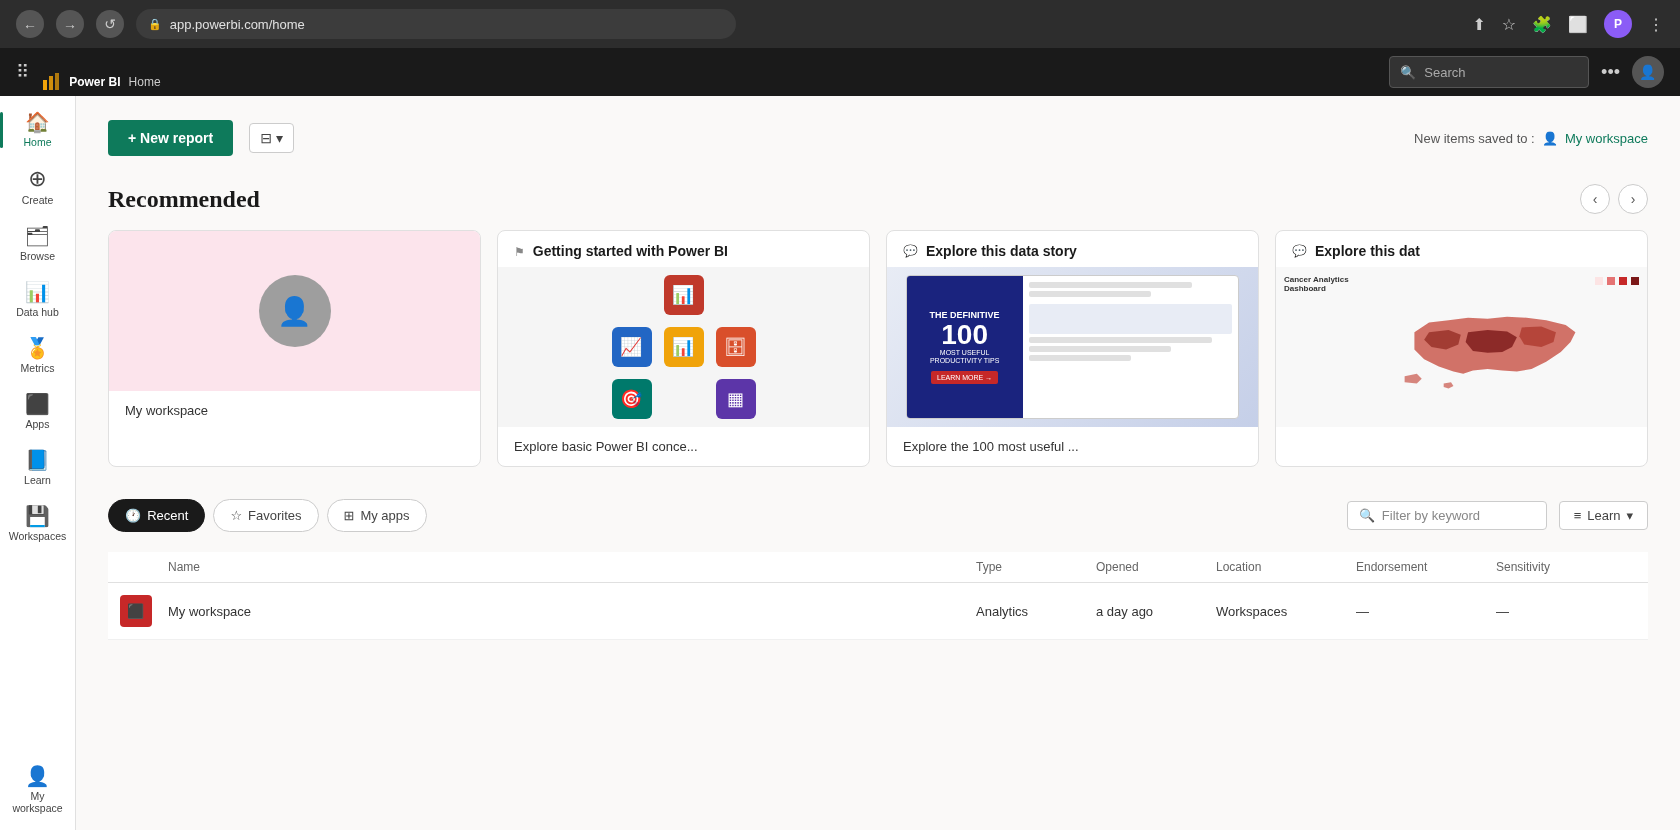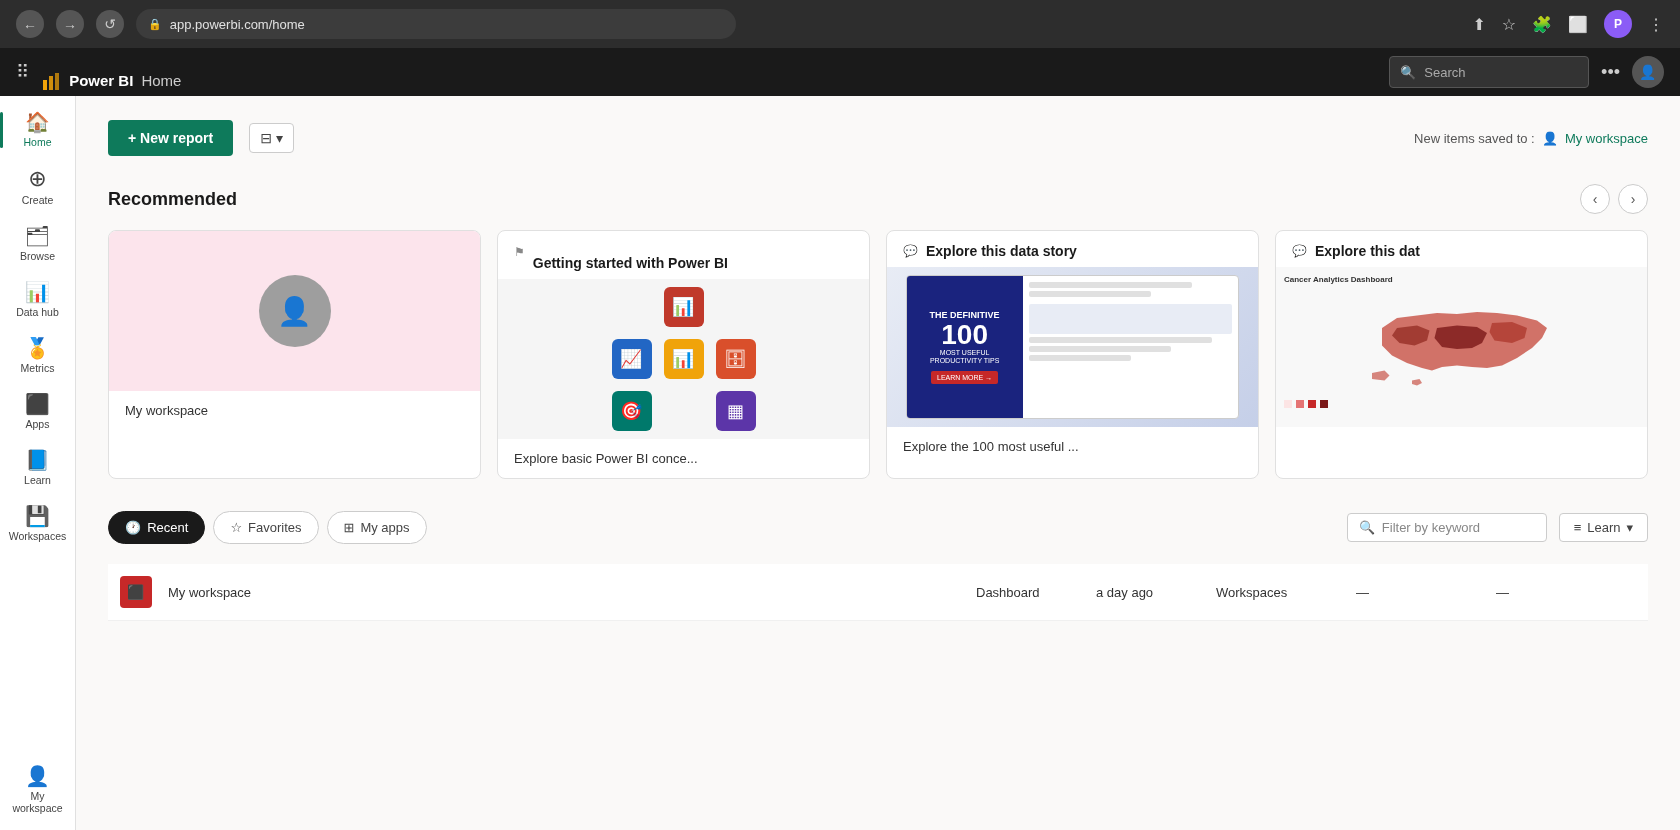--- a/index.html
+++ b/index.html
@@ -63,24 +63,24 @@
       padding: 0 16px;
       gap: 12px;
     }
     .app-bar-dots {
       color: #ccc;
       font-size: 18px;
       cursor: pointer;
     }
     .app-bar-brand {
       color: white;
-      font-size: 15px;
+      font-size: 12px;
       font-weight: 600;
       display: flex;
-      align-items: flex-start;
+      align-items: center;
       gap: 8px;
       margin-top: 19px;
     }
     .app-bar-brand .page-name {
       color: #ccc;
       font-weight: 400;
     }
     .app-bar-search {
       margin-left: auto;
       display: flex;
@@ -230,23 +230,24 @@
     }
 
     
     .section-header {
       display: flex;
       align-items: center;
       justify-content: space-between;
       margin-bottom: 16px;
     }
     .section-title {
-      font-size: 18px;
+      font-size: 24px;
       font-weight: 600;
       color: #1a1a1a;
+      font-family: Liberation Serif, serif;
     }
     .section-nav {
       display: flex;
       gap: 8px;
     }
     .nav-arrow {
       width: 30px; height: 30px;
       border-radius: 50%;
       border: 1px solid #ccc;
       background: white;
@@ -548,21 +549,21 @@
           <div class="workspace-avatar">
             <span>👤</span>
           </div>
         </div>
         <div class="card-footer">My workspace</div>
       </div>
 
       <div class="card">
         <div class="card-header-tag" style="display:flex;align-items:flex-start;gap:8px;">
           <span style="color:#888;margin-top:2px;">⚑</span>
-          <span style="font-size:14px;font-weight:600;color:#1a1a1a;margin-top:12px;">Getting started with Power BI</span>
+          <span style="font-size:14px;font-weight:600;color:#1a1a1a;">Getting started with Power BI</span>
         </div>
         <div class="pbi-icons-grid">
           <div class="pbi-icons-inner">
 
             <div style="width:40px;height:40px;"></div>
             <div class="pbi-icon-box" style="background:#c0392b;">📊</div>
             <div style="width:40px;height:40px;"></div>
 
             <div class="pbi-icon-box" style="background:#2266c4;">📈</div>
             <div class="pbi-icon-box" style="background:#f0a30a;">📊</div>
@@ -603,21 +604,21 @@
         </div>
         <div class="card-footer">Explore the 100 most useful ...</div>
       </div>
 
       <div class="card">
         <div class="card-header-tag" style="display:flex;align-items:center;gap:8px;">
           <span style="color:#888;">💬</span>
           <span style="font-size:14px;font-weight:600;color:#1a1a1a;">Explore this dat</span>
         </div>
         <div class="cancer-thumb">
-          <div style="width:100%;height:100%;background:#f8f8f8;display:flex;flex-direction:column;align-items:center;justify-content:flex-start;padding:8px;">
+          <div style="width:100%;height:100%;background:#f8f8f8;display:flex;flex-direction:row;align-items:center;justify-content:flex-start;padding:8px;">
             <div style="font-size:8px;color:#333;font-weight:bold;align-self:flex-start;margin-bottom:4px;">Cancer Analytics Dashboard</div>
             <svg width="210" height="110" viewBox="0 0 420 220">
 
               <path d="M50,80 L80,60 L120,55 L160,50 L200,52 L240,48 L280,50 L320,55 L360,65 L380,80 L370,100 L350,120 L320,140 L290,155 L260,160 L230,158 L200,155 L170,158 L150,165 L130,160 L100,150 L70,135 L50,115 Z" fill="#c0392b" opacity="0.7"></path>
               <path d="M160,80 L200,75 L240,78 L260,90 L250,110 L230,120 L200,122 L170,118 L155,100 Z" fill="#7b1818" opacity="0.8"></path>
               <path d="M80,80 L120,75 L145,85 L140,105 L115,115 L85,110 L70,95 Z" fill="#922b21" opacity="0.75"></path>
               <path d="M270,70 L310,68 L340,80 L335,100 L310,110 L275,105 L265,88 Z" fill="#a93226" opacity="0.7"></path>
 
               <path d="M30,170 L55,165 L65,175 L55,185 L30,182 Z" fill="#c0392b" opacity="0.6"></path>
 
@@ -654,26 +655,35 @@
           <span>Filter by keyword</span>
         </div>
         <button class="filter-btn">
           <span>≡</span>
           <span>Learn</span>
           <span>▾</span>
         </button>
       </div>
     </div>
 
+    <div class="table-header">
+      <div></div>
+      <div>Name</div>
+      <div>Type</div>
+      <div>Opened</div>
+      <div>Location</div>
+      <div>Endorsement</div>
+      <div>Sensitivity</div>
+    </div>
     <div class="table-row-item">
       <div>
         <div class="row-icon">⬛</div>
       </div>
       <div>My workspace</div>
-      <div>Dashboard</div>
+      <div>Analytics</div>
       <div>a day ago</div>
       <div>Workspaces</div>
       <div>—</div>
       <div>—</div>
     </div>
 
   </main>
 </div>
 
 </body></html>

